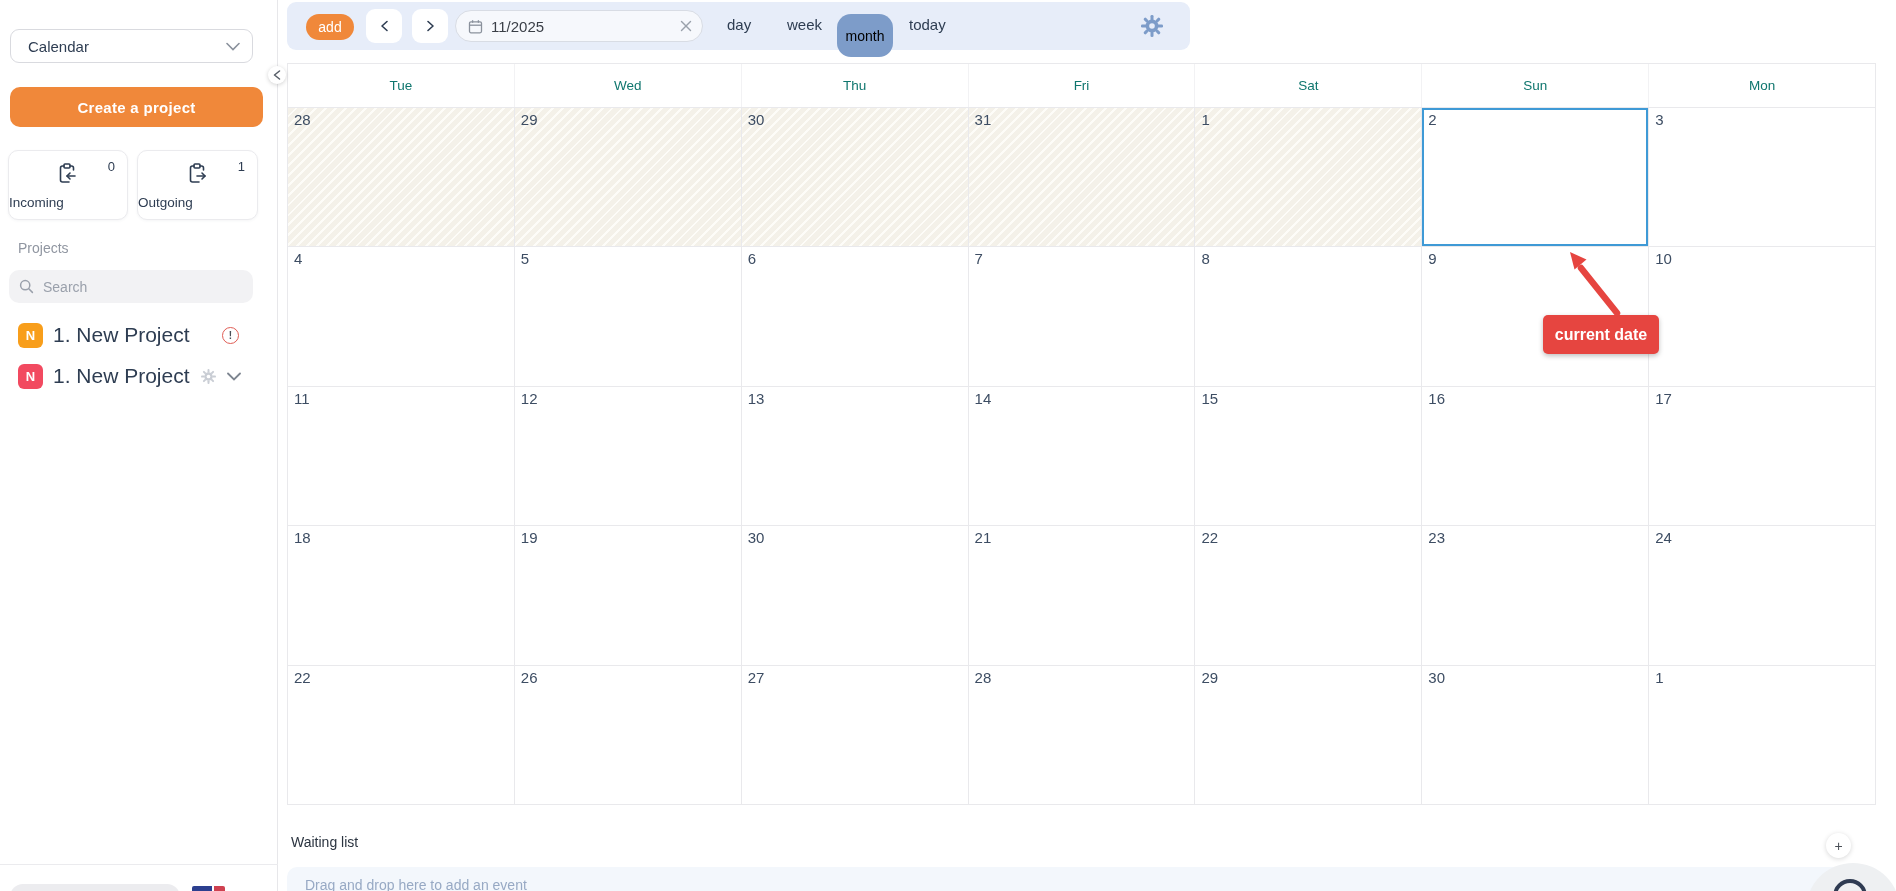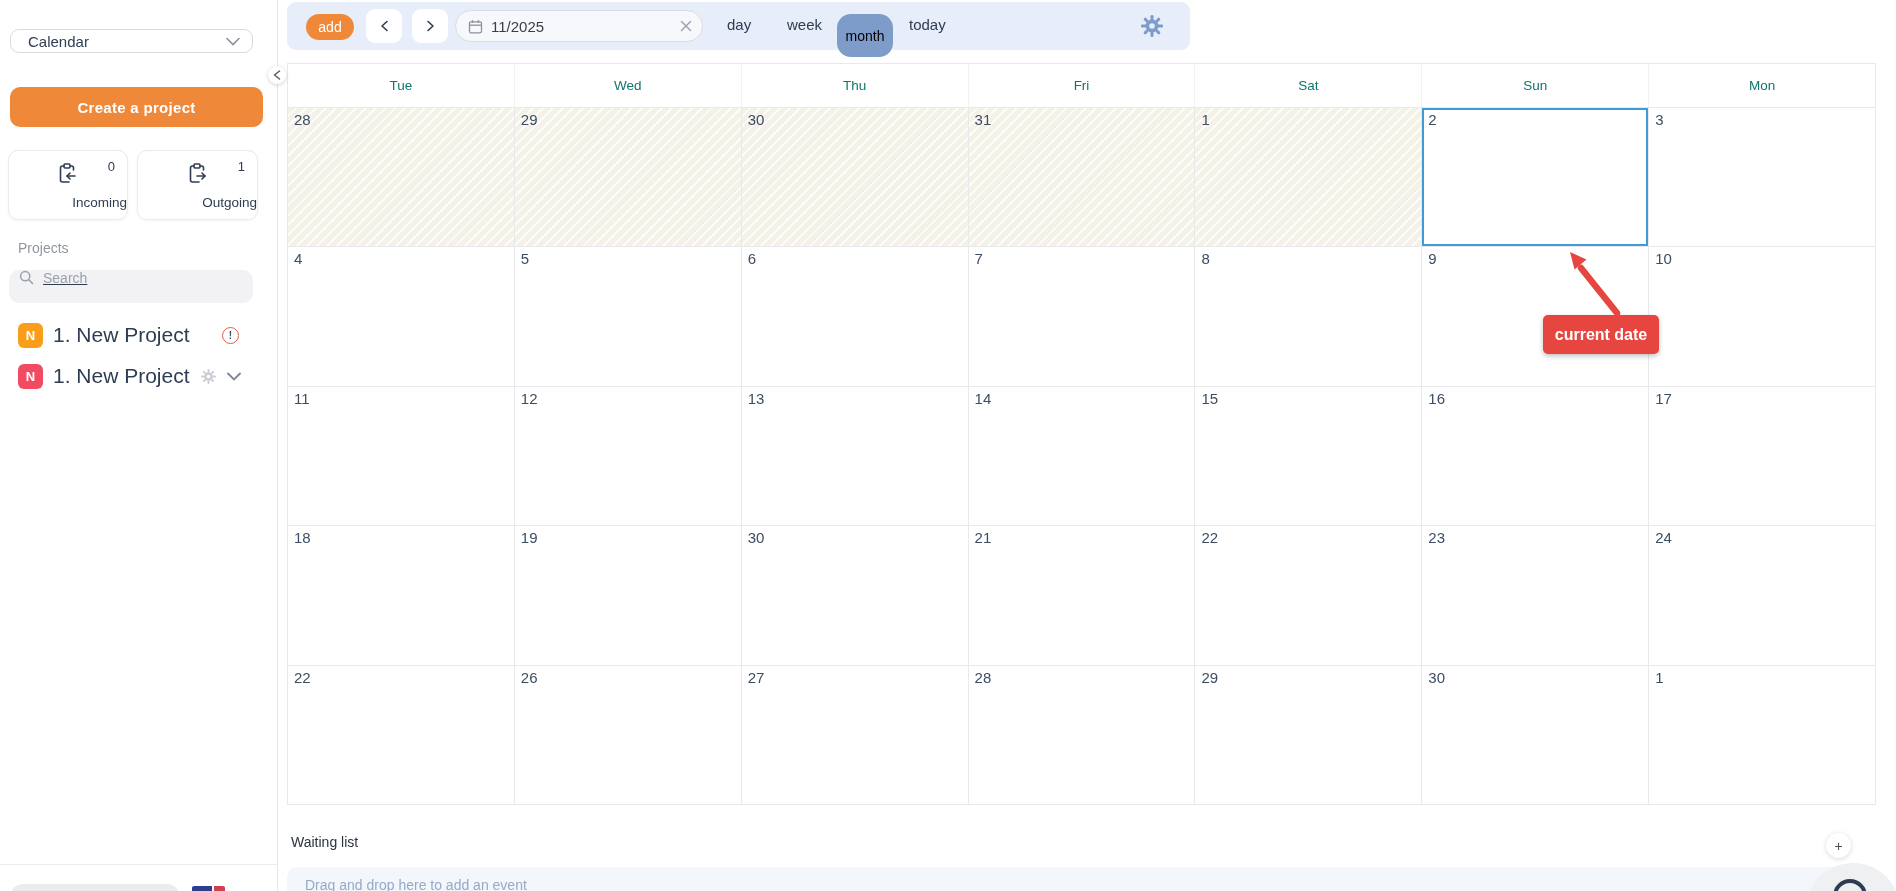--- a/index.html
+++ b/index.html
@@ -2,39 +2,39 @@
 <html><head>
 <meta charset="utf-8">
 <style>
   * { margin:0; padding:0; box-sizing:border-box; }
   html,body { width:1896px; height:891px; overflow:hidden; background:#fff;
     font-family:"Liberation Sans", sans-serif; color:#2e3d52; }
 
   
   #sidebar { position:absolute; left:0; top:0; width:278px; height:891px;
     background:#fff; border-right:1px solid #e7e7ea; }
-  .select-box { position:absolute; left:10px; top:29px; width:243px; height:24px;
+  .select-box { position:absolute; left:10px; top:29px; width:243px; height:34px;
     border:1.5px solid #d9dadf; border-radius:9px; display:flex; align-items:center;
     padding:0 12px 0 17px; font-size:15px; cursor:pointer; background:#fff; }
   .select-box .lbl { flex:1; }
   .create-btn { position:absolute; left:10px; top:87px; width:253px; height:40px;
     background:#f0883a; border:none; border-radius:10px; color:#fff; font-size:15px;
     font-weight:bold; letter-spacing:.3px; cursor:pointer; font-family:inherit; }
   .counter-card { position:absolute; top:150px; height:70px; background:#fff;
     border:1px solid #ebebee; border-radius:10px; box-shadow:0 1px 3px rgba(40,50,70,.05);
     cursor:pointer; }
   #card-incoming { left:8px;  width:120px; }
   #card-outgoing { left:137px; width:121px; }
   .counter-card .count { position:absolute; right:12px; top:8px; font-size:13px; }
   .counter-card .cicon { position:absolute; left:50%; transform:translateX(-50%); top:10px; }
-  .counter-card .clabel { position:absolute; left:0; right:0; bottom:9px; text-align:right;
+  .counter-card .clabel { position:absolute; left:0; right:0; bottom:9px; text-align:left;
     font-size:13.5px; }
   .projects-heading { position:absolute; left:18px; top:240px; font-size:14px; color:#9096a1; }
   .search-box { position:absolute; left:9px; top:270px; width:244px; height:33px;
-    background:#f2f2f4; border-radius:10px; display:flex; align-items:flex-start; padding:0 10px;text-decoration:underline; }
+    background:#f2f2f4; border-radius:10px; display:flex; align-items:center; padding:0 10px; }
   .search-box input { border:none; background:transparent; outline:none; font-size:14px;
     color:#3a4455; width:170px; margin-left:9px; font-family:inherit; }
   .search-box input::placeholder { color:#9aa0ab; }
   .proj-row { position:absolute; left:9px; width:244px; height:34px; display:flex;
     align-items:center; cursor:pointer; border-radius:8px; }
   #proj-row-1 { top:318px; }
   #proj-row-2 { top:359px; }
   .avatar { width:25px; height:25px; border-radius:6px; margin-left:9px; color:#fff;
     font-size:13px; font-weight:bold; display:flex; align-items:center; justify-content:center; }
   .proj-name { font-size:21px; margin-left:10px; flex:1; }

